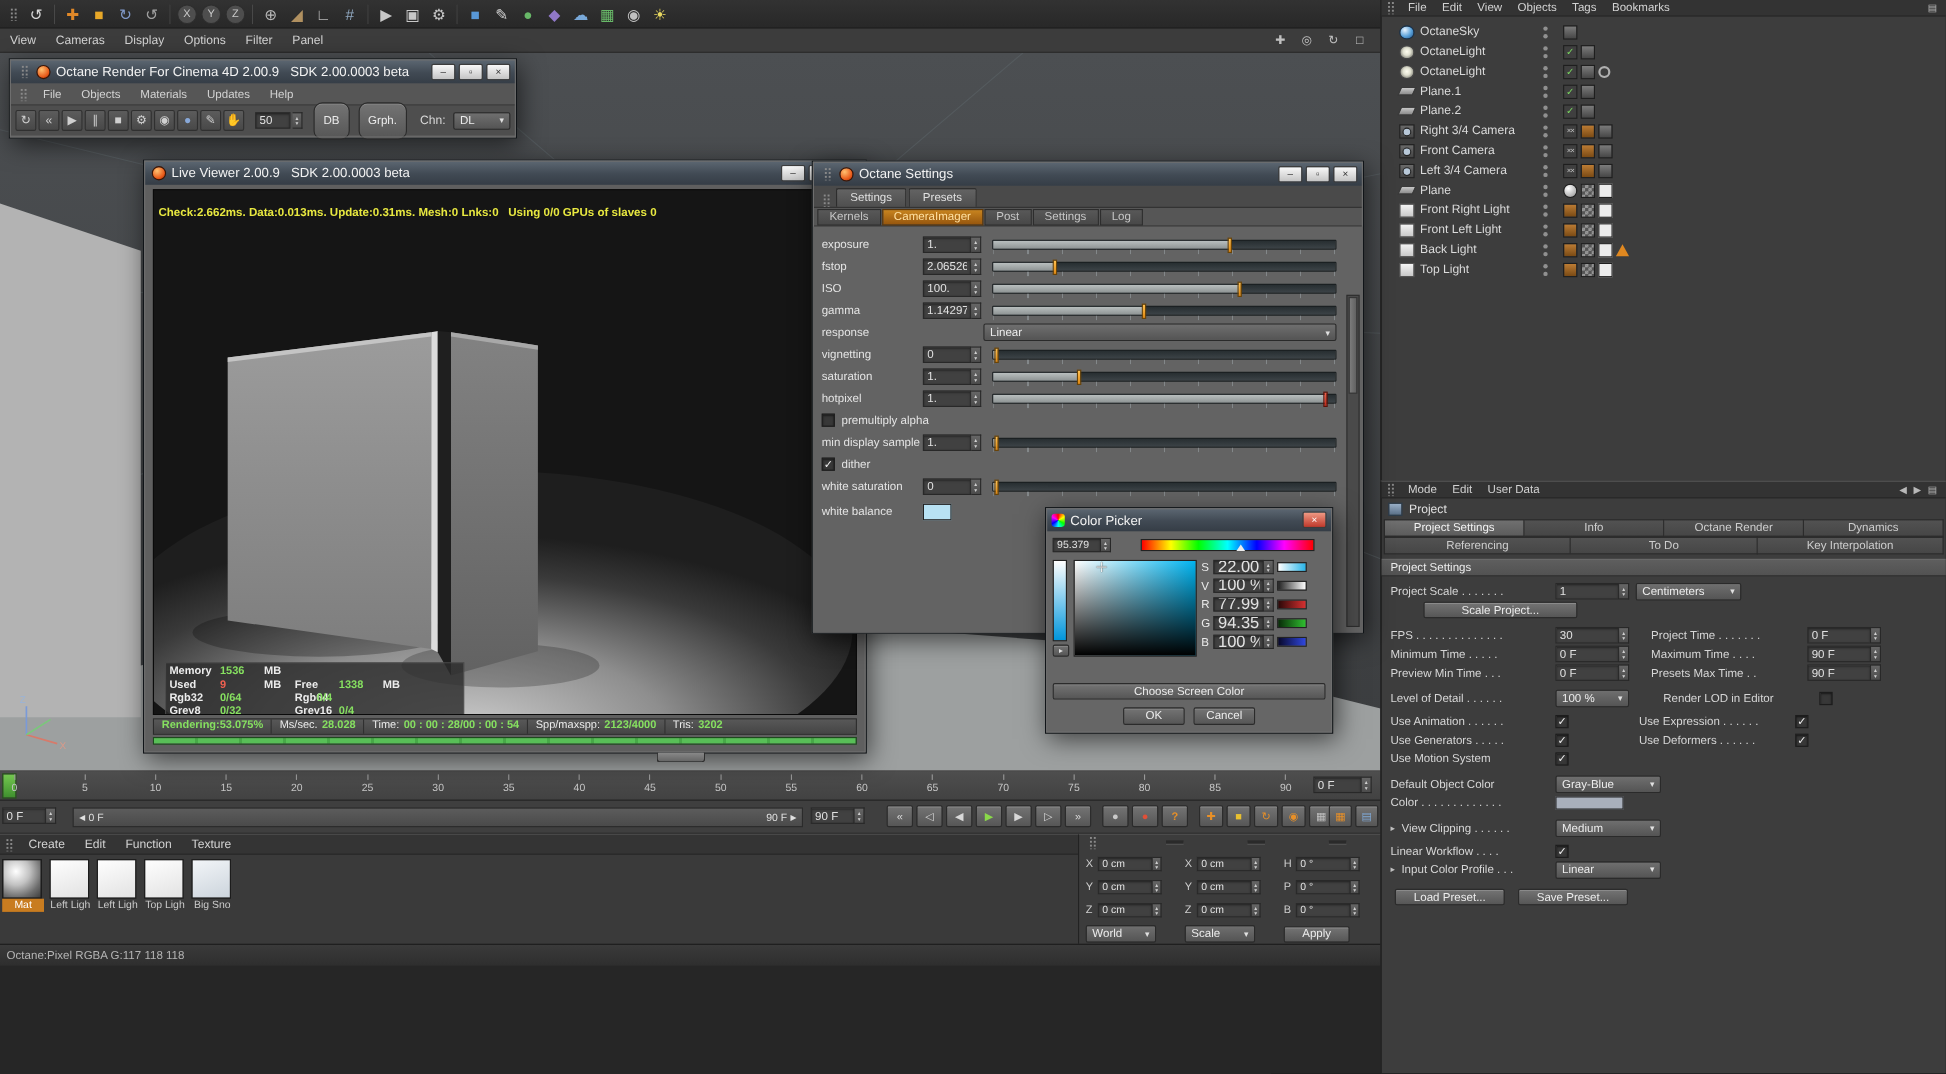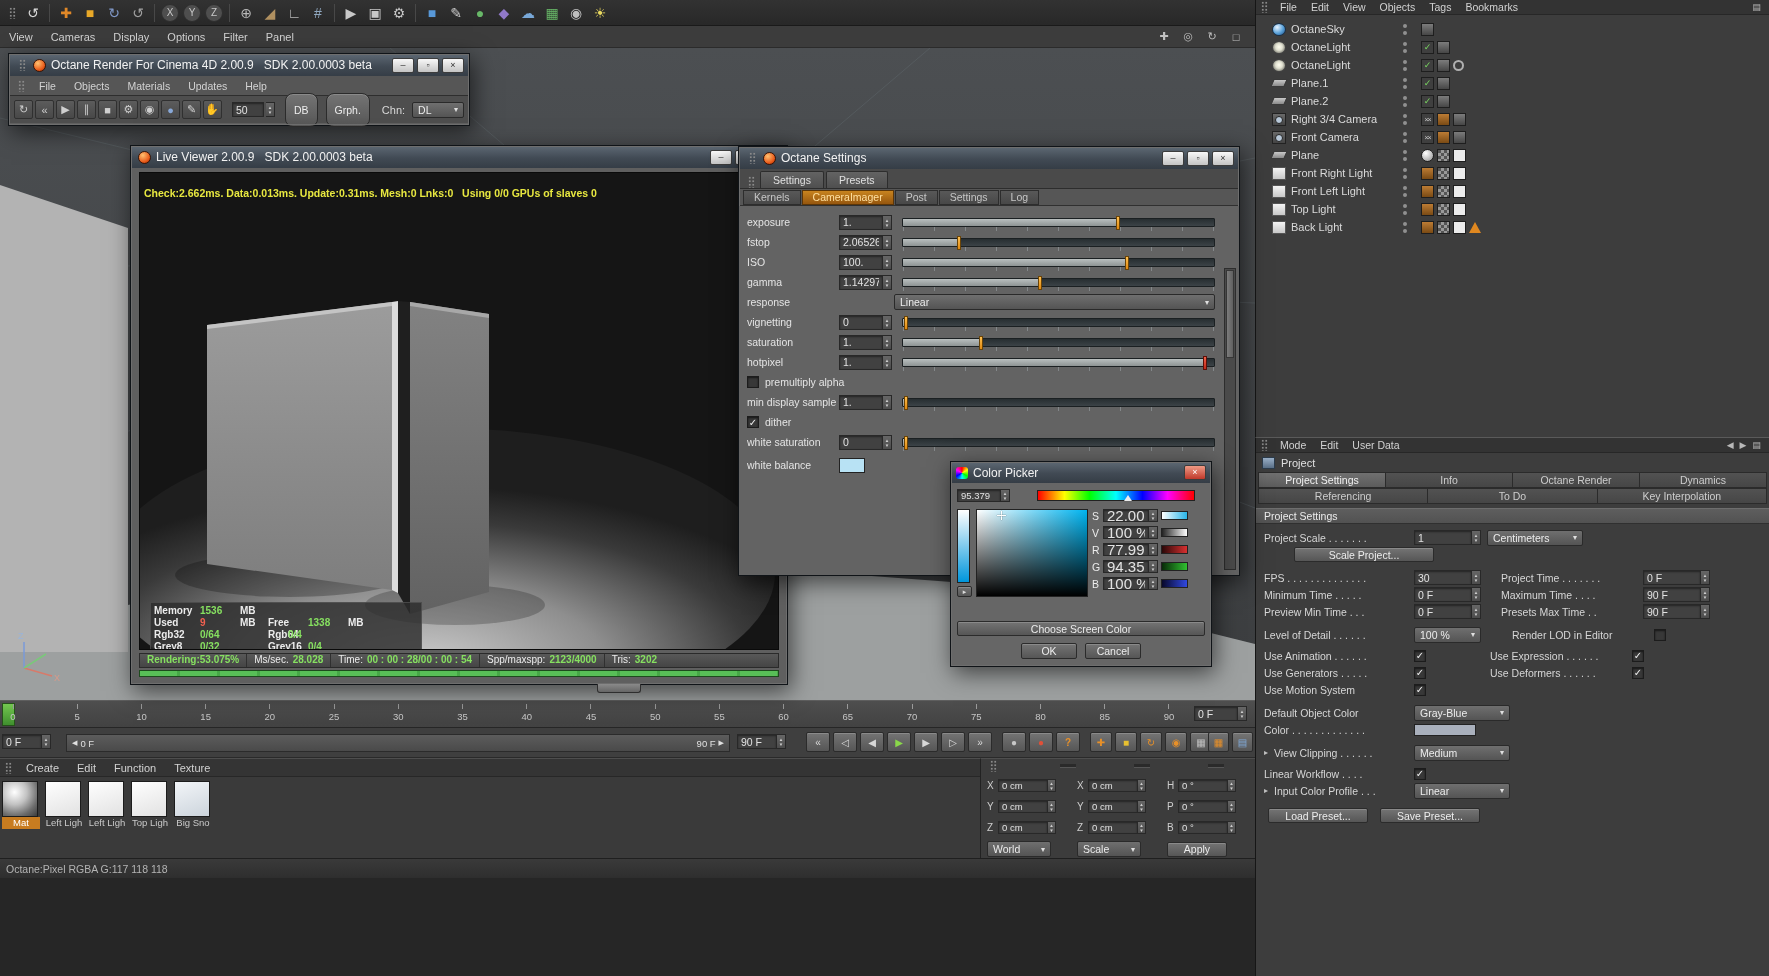--- a/index.html
+++ b/index.html
@@ -498,59 +498,67 @@
         </div>
       <div class="om-row">
           <span class="om-ico camera"></span>
           <span class="om-name">Front Camera</span>
           <span class="vdots"></span>
           <span class="tag t-x"></span>
           <span class="tag t-film-o"></span>
           <span class="tag t-film"></span>
         </div>
       <div class="om-row">
+          <span class="om-ico camera"></span>
+          <span class="om-name">Left 3/4 Camera</span>
+          <span class="vdots"></span>
+          <span class="tag t-x"></span>
+          <span class="tag t-film-o"></span>
+          <span class="tag t-film"></span>
+        </div>
+      <div class="om-row">
           <span class="om-ico plane"></span>
           <span class="om-name">Plane</span>
           <span class="vdots"></span>
           <span class="tag t-phong"></span>
           <span class="tag t-checker"></span>
           <span class="tag t-white"></span>
         </div>
       <div class="om-row">
           <span class="om-ico arealight"></span>
           <span class="om-name">Front Right Light</span>
           <span class="vdots"></span>
           <span class="tag t-film-o"></span>
           <span class="tag t-checker"></span>
           <span class="tag t-white"></span>
         </div>
       <div class="om-row">
           <span class="om-ico arealight"></span>
           <span class="om-name">Front Left Light</span>
-          <span class="vdots"></span>
-          <span class="tag t-film-o"></span>
-          <span class="tag t-checker"></span>
-          <span class="tag t-white"></span>
-        </div>
-      <div class="om-row">
-          <span class="om-ico arealight"></span>
-          <span class="om-name">Top Light</span>
           <span class="vdots"></span>
           <span class="tag t-film-o"></span>
           <span class="tag t-checker"></span>
           <span class="tag t-white"></span>
         </div>
       <div class="om-row">
           <span class="om-ico arealight"></span>
           <span class="om-name">Back Light</span>
           <span class="vdots"></span>
           <span class="tag t-film-o"></span>
           <span class="tag t-checker"></span>
           <span class="tag t-white"></span>
           <span class="tag t-tri"></span>
+        </div>
+      <div class="om-row">
+          <span class="om-ico arealight"></span>
+          <span class="om-name">Top Light</span>
+          <span class="vdots"></span>
+          <span class="tag t-film-o"></span>
+          <span class="tag t-checker"></span>
+          <span class="tag t-white"></span>
         </div>
     </div>
   </div>
 
   <div class="am">
     <div class="am-menu">
       <div class="grip"></div>
       <span class="menu-item">Mode</span>
       <span class="menu-item">Edit</span>
       <span class="menu-item">User Data</span>

